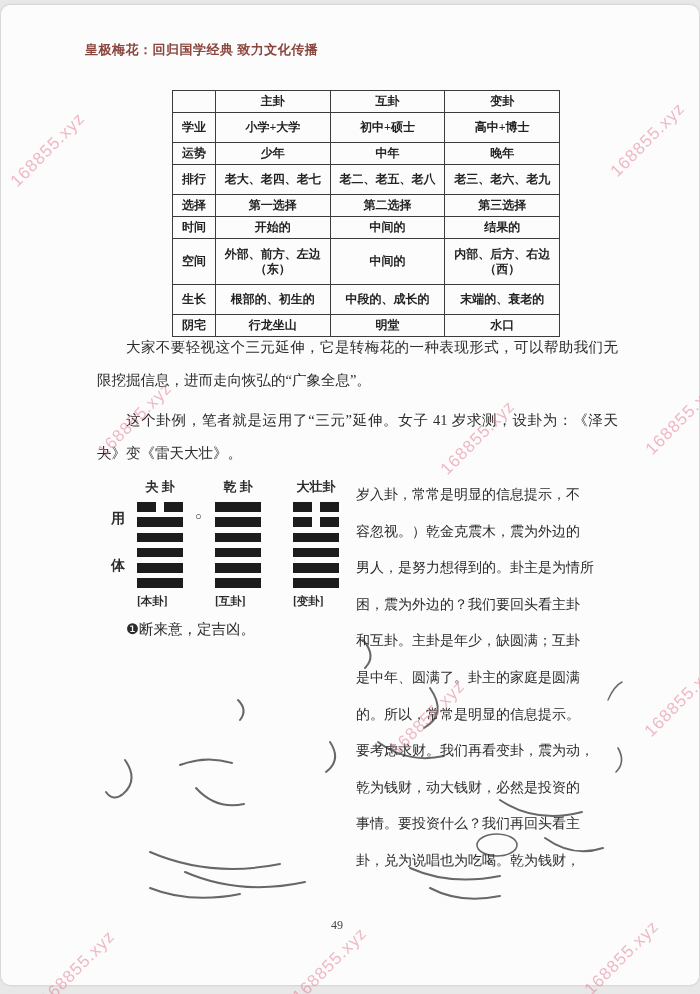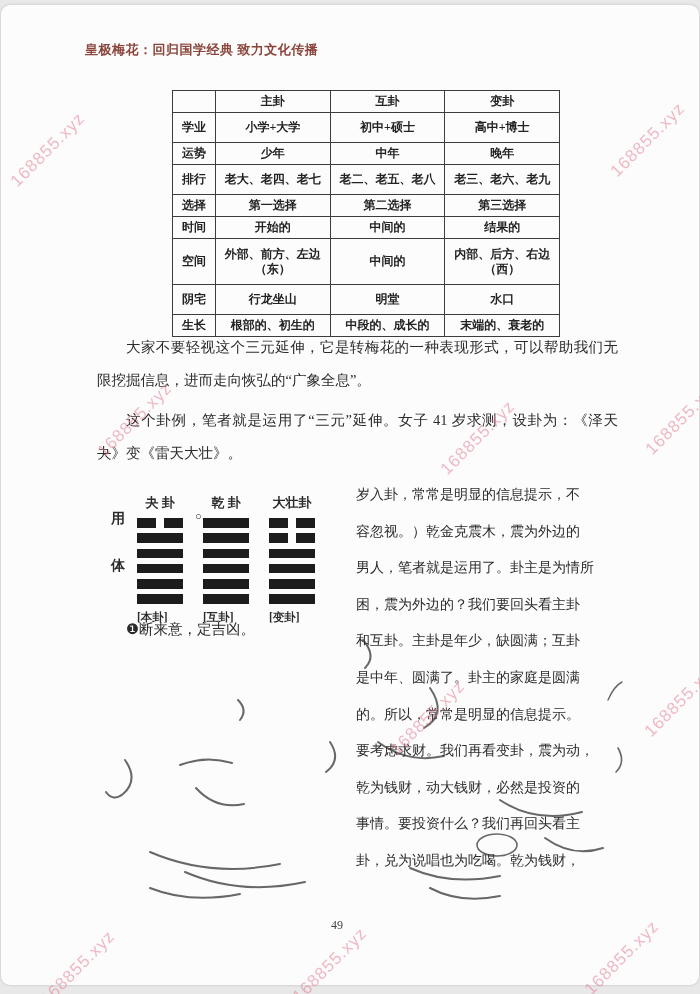--- a/index.html
+++ b/index.html
@@ -43,21 +43,21 @@
     color:var(--ink,#2b2b2b);
   }
   .p1{top:331px;}
   .p2{top:404px;}
   
   .diagram{position:absolute;left:97px;top:478px;width:252px;height:134px;}
   .role{position:absolute;left:14px;font-size:14px;font-weight:bold;}
   .role-upper{top:32px;}
   .role-lower{top:79px;}
   .moving-marker{position:absolute;left:98px;top:32px;font-size:11px;color:#222;}
-  .hexagrams{position:absolute;left:40px;top:16px;display:flex;gap:20px;}
+  .hexagrams{position:absolute;left:40px;top:0;display:flex;gap:32px;}
   .hex{width:46px;}
   .hex-name{font-size:13px;font-weight:bold;text-align:center;white-space:nowrap;height:17px;margin-bottom:7px;}
   .hline{height:9.5px;margin-bottom:5.8px;background:#1c1c1c;}
   .hline.broken{background:none;display:flex;justify-content:space-between;}
   .hline.broken span{display:block;width:19px;height:9.5px;background:#1c1c1c;}
   .hex-caption{font-size:11.5px;font-weight:bold;margin-top:2px;white-space:nowrap;}
   
   .col{position:absolute;font-size:14px;color:var(--ink,#2b2b2b);}
   .col .tline{line-height:36.6px;white-space:nowrap;}
   .col-left{left:97px;top:612px;width:252px;}
@@ -121,30 +121,30 @@
         <td>中间的</td>
         <td>结果的</td>
       </tr>
       <tr>
         <th class="label-col">空间</th>
         <td>外部、前方、左边（东）</td>
         <td>中间的</td>
         <td>内部、后方、右边（西）</td>
       </tr>
       <tr>
+        <th class="label-col">生长</th>
+        <td>根部的、初生的</td>
+        <td>中段的、成长的</td>
+        <td>末端的、衰老的</td>
+      </tr>
+      <tr>
         <th class="label-col">阴宅</th>
         <td>行龙坐山</td>
         <td>明堂</td>
         <td>水口</td>
-      </tr>
-      <tr>
-        <th class="label-col">生长</th>
-        <td>根部的、初生的</td>
-        <td>中段的、成长的</td>
-        <td>末端的、衰老的</td>
       </tr>
     </tbody>
 </table>
 
 <div class="para p1">大家不要轻视这个三元延伸，它是转梅花的一种表现形式，可以帮助我们无限挖掘信息，进而走向恢弘的“广象全息”。</div>
 <div class="para p2">这个卦例，笔者就是运用了“三元”延伸。女子 41 岁求测，设卦为：《泽天夬》变《雷天大壮》。</div>
 
 <div class="diagram">
   <div class="role role-upper">用</div>
   <div class="role role-lower">体</div>
@@ -193,21 +193,21 @@
 </div>
 
 <div class="col col-left">
   <div class="col-heading">　　❶断来意，定吉凶。</div>
 </div>
 
 <div class="col col-right">
   <div id="right-lines">
       <div class="tline">岁入卦，常常是明显的信息提示，不</div>
       <div class="tline">容忽视。）乾金克震木，震为外边的</div>
-      <div class="tline">男人，笔者就是运用了。卦主是为情所</div>
+      <div class="tline">男人，是努力想得到的。卦主是为情所</div>
       <div class="tline">困，震为外边的？我们要回头看主卦</div>
       <div class="tline">和互卦。主卦是年少，缺圆满；互卦</div>
       <div class="tline">是中年、圆满了。卦主的家庭是圆满</div>
       <div class="tline">的。所以，常常是明显的信息提示。</div>
       <div class="tline">要考虑求财。我们再看变卦，震为动，</div>
       <div class="tline">乾为钱财，动大钱财，必然是投资的</div>
       <div class="tline">事情。要投资什么？我们再回头看主</div>
       <div class="tline">卦，兑为说唱也为吃喝。乾为钱财，</div>
     </div>
 </div>

